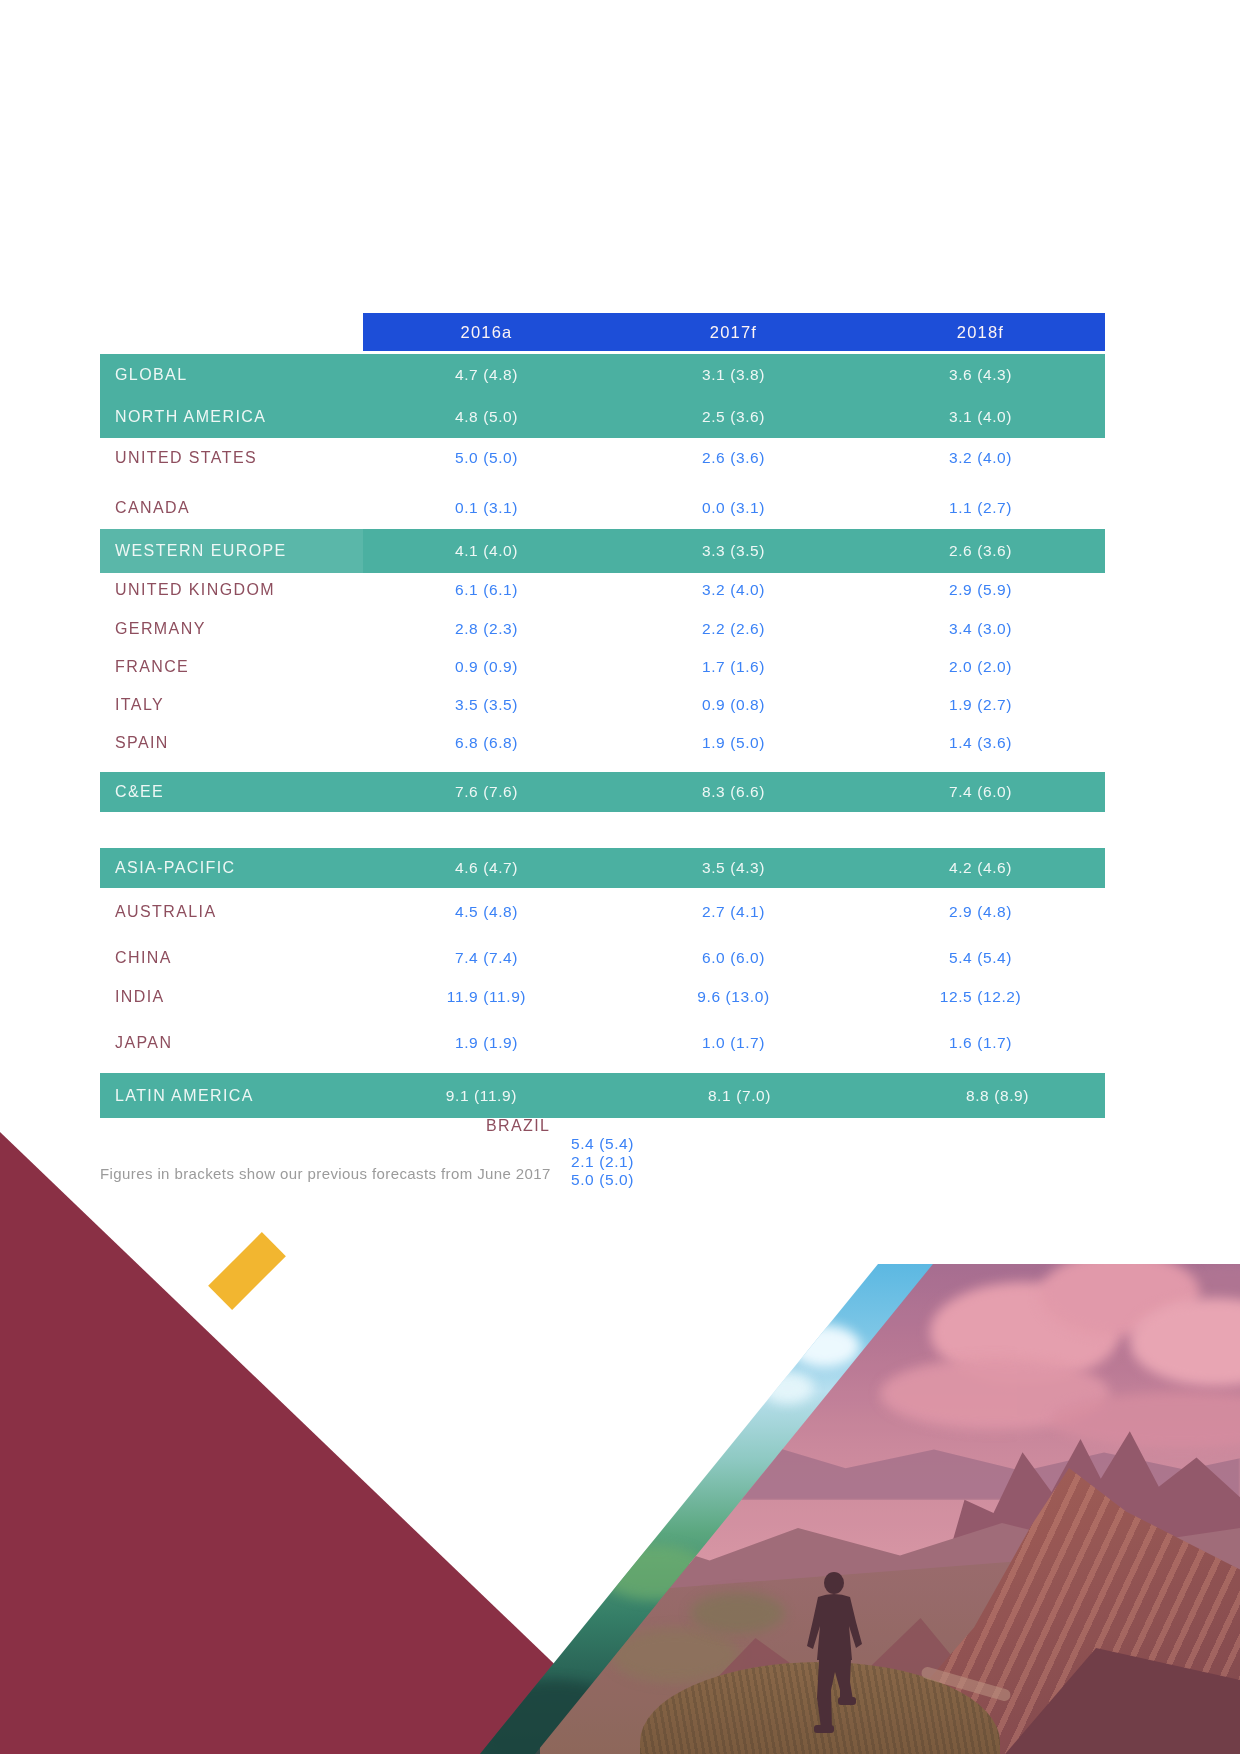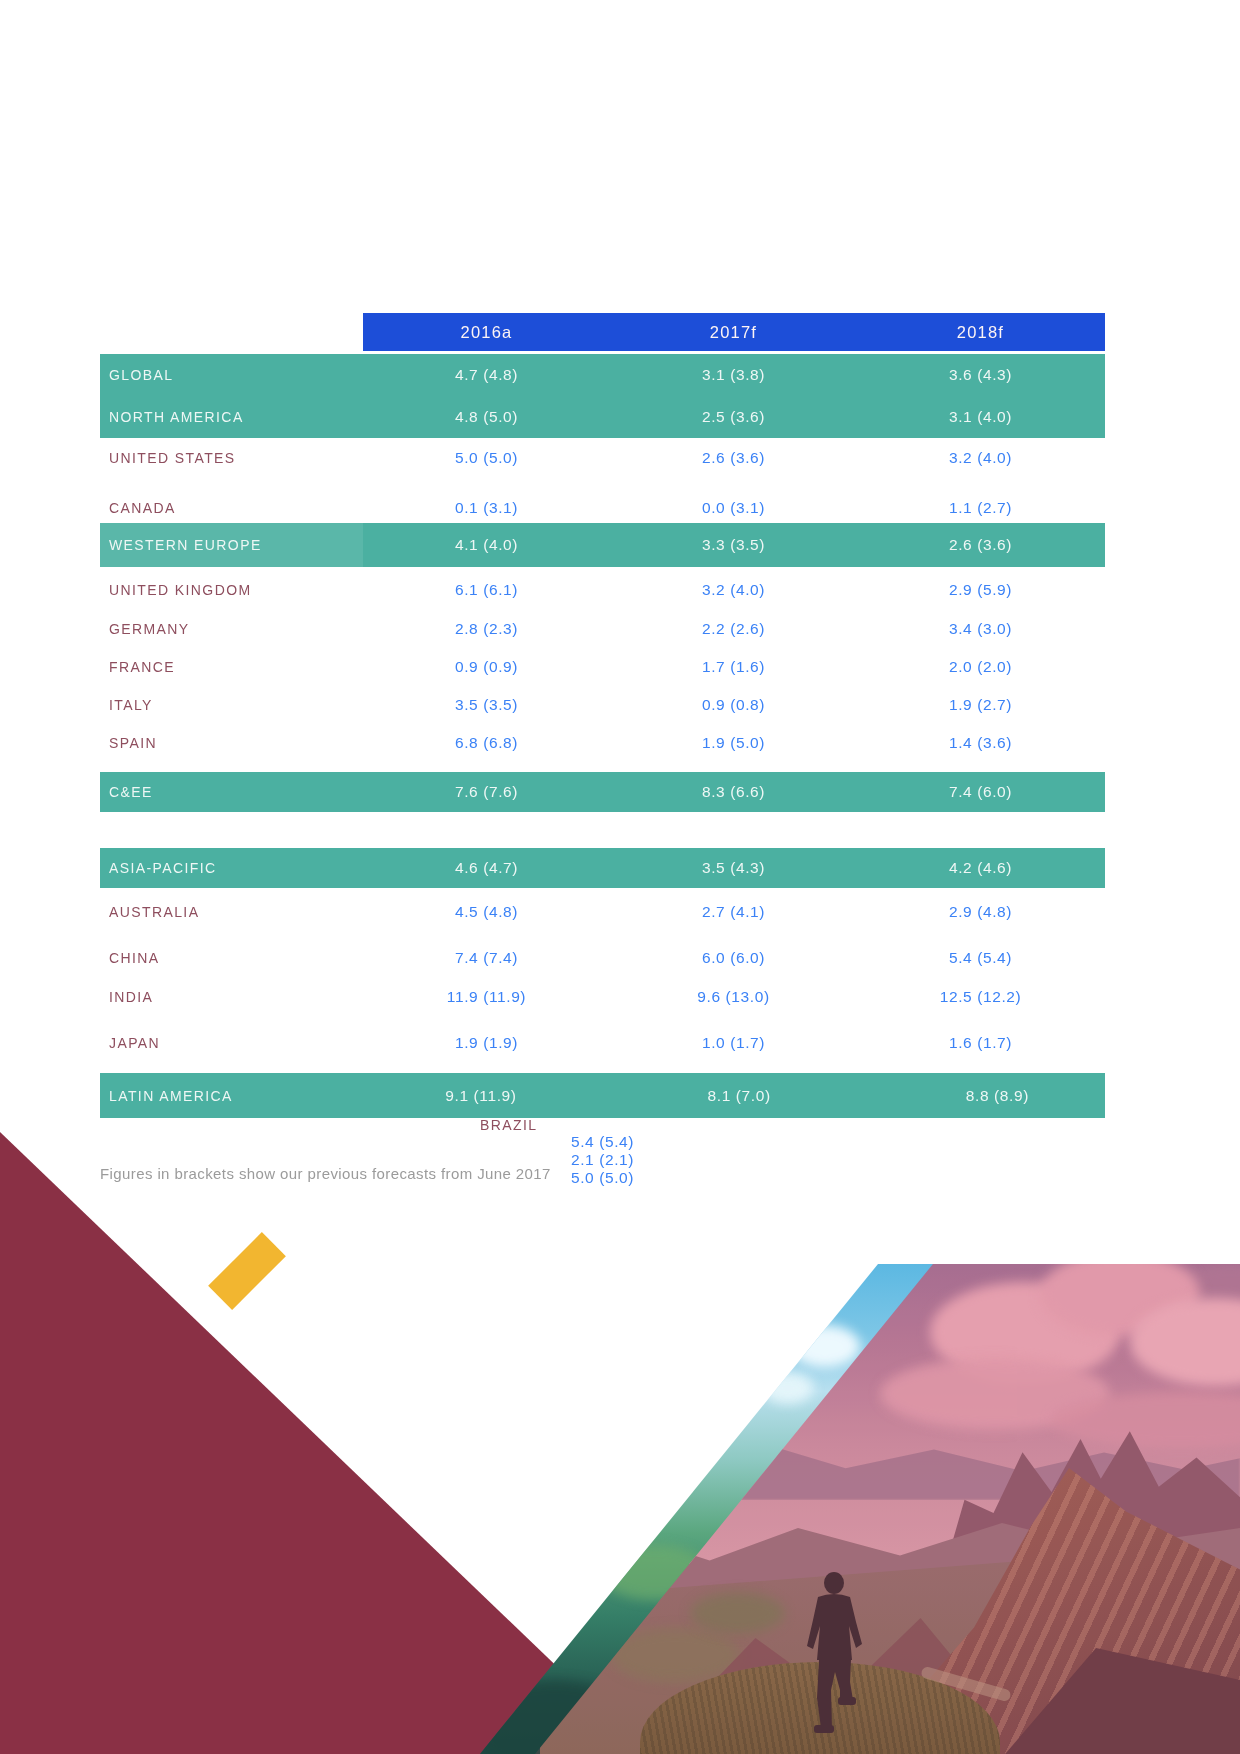--- a/index.html
+++ b/index.html
@@ -2,25 +2,25 @@
 <html><head>
 <meta charset="utf-8">
 <style>
   html,body{margin:0;padding:0;background:#ffffff;}
   .page{
     position:relative;width:1240px;height:1754px;background:#ffffff;overflow:hidden;
     font-family:"Liberation Sans", sans-serif;
   }
   
   .t-row{position:absolute;left:100px;width:1005px;display:flex;align-items:center;}
-  .t-row .lbl{width:263px;padding-left:9px;box-sizing:border-box;font-size:14px;letter-spacing:1.4px;color:#8e4e5e;}
+  .t-row .lbl{width:263px;padding-left:15px;box-sizing:border-box;font-size:16px;letter-spacing:1.4px;color:#8e4e5e;}
   .t-row .val{width:247px;text-align:center;font-size:15.5px;letter-spacing:.6px;color:#3b82f6;}
   .t-row.teal{background:#4bb0a1;}
   .t-row.teal .lbl,.t-row.teal .val{color:#eef7f5;}
-  .t-row.teal.lightlabel{background:linear-gradient(90deg,#5ab7a9 0 263px,#4bb0a1 263px 100%);}
+  .t-row.teal.lightlabel{background:linear-gradient(90deg,#5ab7a9 0 263px,#4bb0a1 263px 100%);margin-top:6px;}
   .t-head{position:absolute;left:363px;top:313px;width:742px;height:38px;background:#1d4ed8;display:flex;align-items:center;}
   .t-head .col{width:247px;text-align:center;color:#fdf4f5;font-size:16.5px;letter-spacing:1.2px;}
   .footnote{position:absolute;left:100px;top:1165px;font-size:15px;letter-spacing:.4px;color:#9b9b9b;}
   
   .full{position:absolute;left:0;top:0;width:1240px;height:1754px;}
   .maroon-tri{background:#8a3045;clip-path:polygon(0px 1132px,648px 1754px,0px 1754px);}
   .white-bar{position:absolute;left:197px;top:1242px;width:100px;height:58px;background:#ffffff;transform:rotate(-45deg);}
   .yellow-bar{position:absolute;left:209px;top:1254px;width:76px;height:34px;background:#f2b630;transform:rotate(-45deg);}
   
   .photo-base{clip-path:polygon(878px 1264px,1240px 1264px,1240px 1754px,480px 1754px);}

